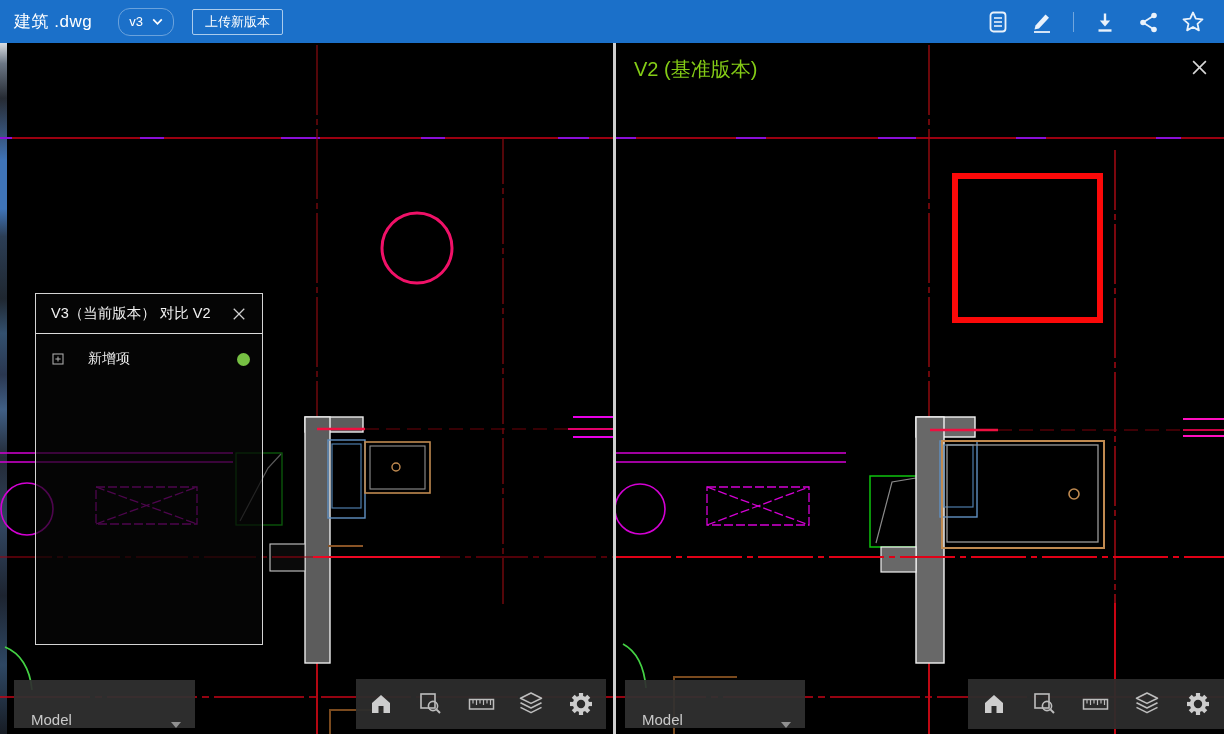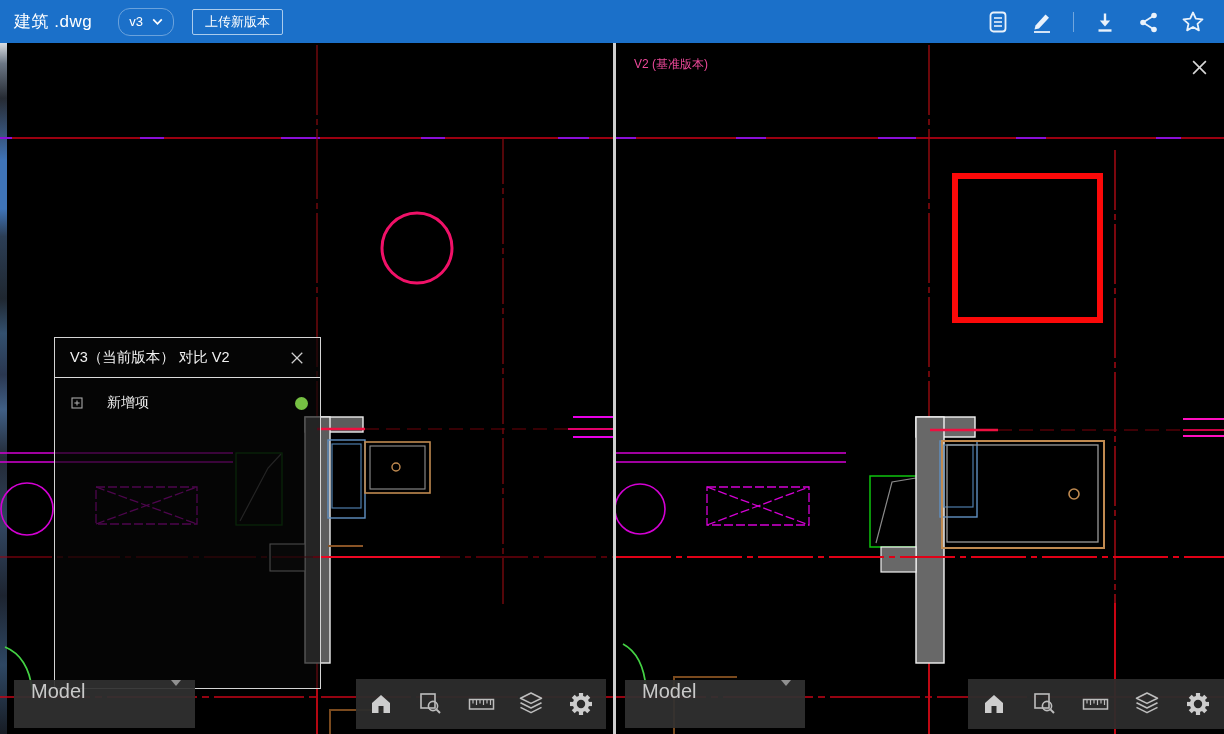--- a/index.html
+++ b/index.html
@@ -22,38 +22,38 @@
   
   .stage{position:absolute;left:0;top:43px;width:1224px;height:691px;background:#000;}
   .edge-strip{position:absolute;left:0;top:0;width:7px;height:691px;
     background:linear-gradient(180deg,#d9dde3 0%,#6b7684 3%,#262b33 8%,#3a5a86 14%,#3f74b8 17%,
       #3f74b8 24%,#2c3e55 28%,#1f2730 37%,#33506e 42%,#2a3750 48%,#405f85 53%,#232a36 60%,
       #31455f 70%,#1d2430 80%,#2e4763 90%,#171c24 100%);}
   .cad{position:absolute;top:0;display:block;}
   .cad.left{left:0;}
   .cad.right{left:616px;}
   .divider{position:absolute;left:613px;top:0;width:3px;height:691px;background:#cfcfcf;}
-  .right-label{position:absolute;left:634px;top:13px;color:#ec4899;font-size:12px;}
+  .right-label{position:absolute;left:634px;top:13px;color:#84cc16;font-size:20px;}
   .close-right{position:absolute;left:1186px;top:11px;background:transparent;border:none;cursor:pointer;
     width:26px;height:26px;display:flex;align-items:center;justify-content:center;padding:0;}
 
   
-  .compare-panel{position:absolute;left:54px;top:250px;width:267px;height:352px;box-sizing:border-box;
-    background:rgba(8,8,8,0.66);border:1.5px solid #d4d4d4;margin-top:44px;}
+  .compare-panel{position:absolute;left:35px;top:250px;width:228px;height:352px;box-sizing:border-box;
+    background:rgba(8,8,8,0.66);border:1.5px solid #d4d4d4;}
   .cp-head{height:40px;display:flex;align-items:center;box-sizing:border-box;padding:0 12px 0 15px;
     border-bottom:1px solid #dcdcdc;color:#f2f2f2;font-size:14.5px;}
   .cp-close{margin-left:auto;background:transparent;border:none;cursor:pointer;width:22px;height:22px;
     display:flex;align-items:center;justify-content:center;padding:0;}
   .cp-body{padding:12px 12px 0 16px;}
   .cp-row{display:flex;align-items:center;height:26px;color:#ececec;font-size:14px;cursor:pointer;gap:24px;}
   .dot{width:13px;height:13px;border-radius:50%;margin-left:auto;}
 
   
   .model-select{position:absolute;height:48px;background:rgba(48,48,48,0.93);display:flex;
-    align-items:flex-start;box-sizing:border-box;padding:0 14px 0 17px;color:#c9c9c9;font-size:20px;cursor:pointer;}
+    align-items:flex-end;box-sizing:border-box;padding:0 14px 0 17px;color:#c9c9c9;font-size:15px;cursor:pointer;}
   .model-select .caret{margin-left:auto;}
   .model-left{left:14px;top:637px;width:181px;}
   .model-right{left:625px;top:637px;width:180px;}
   .toolbar{position:absolute;top:636px;height:50px;background:rgba(44,44,44,0.95);display:flex;
     align-items:center;justify-content:space-around;}
   .toolbar-left{left:356px;width:250px;}
   .toolbar-right{left:968px;width:256px;}
   .tb-btn{background:transparent;border:none;width:42px;height:50px;display:flex;align-items:center;
     justify-content:center;cursor:pointer;padding:0;}
 </style>

